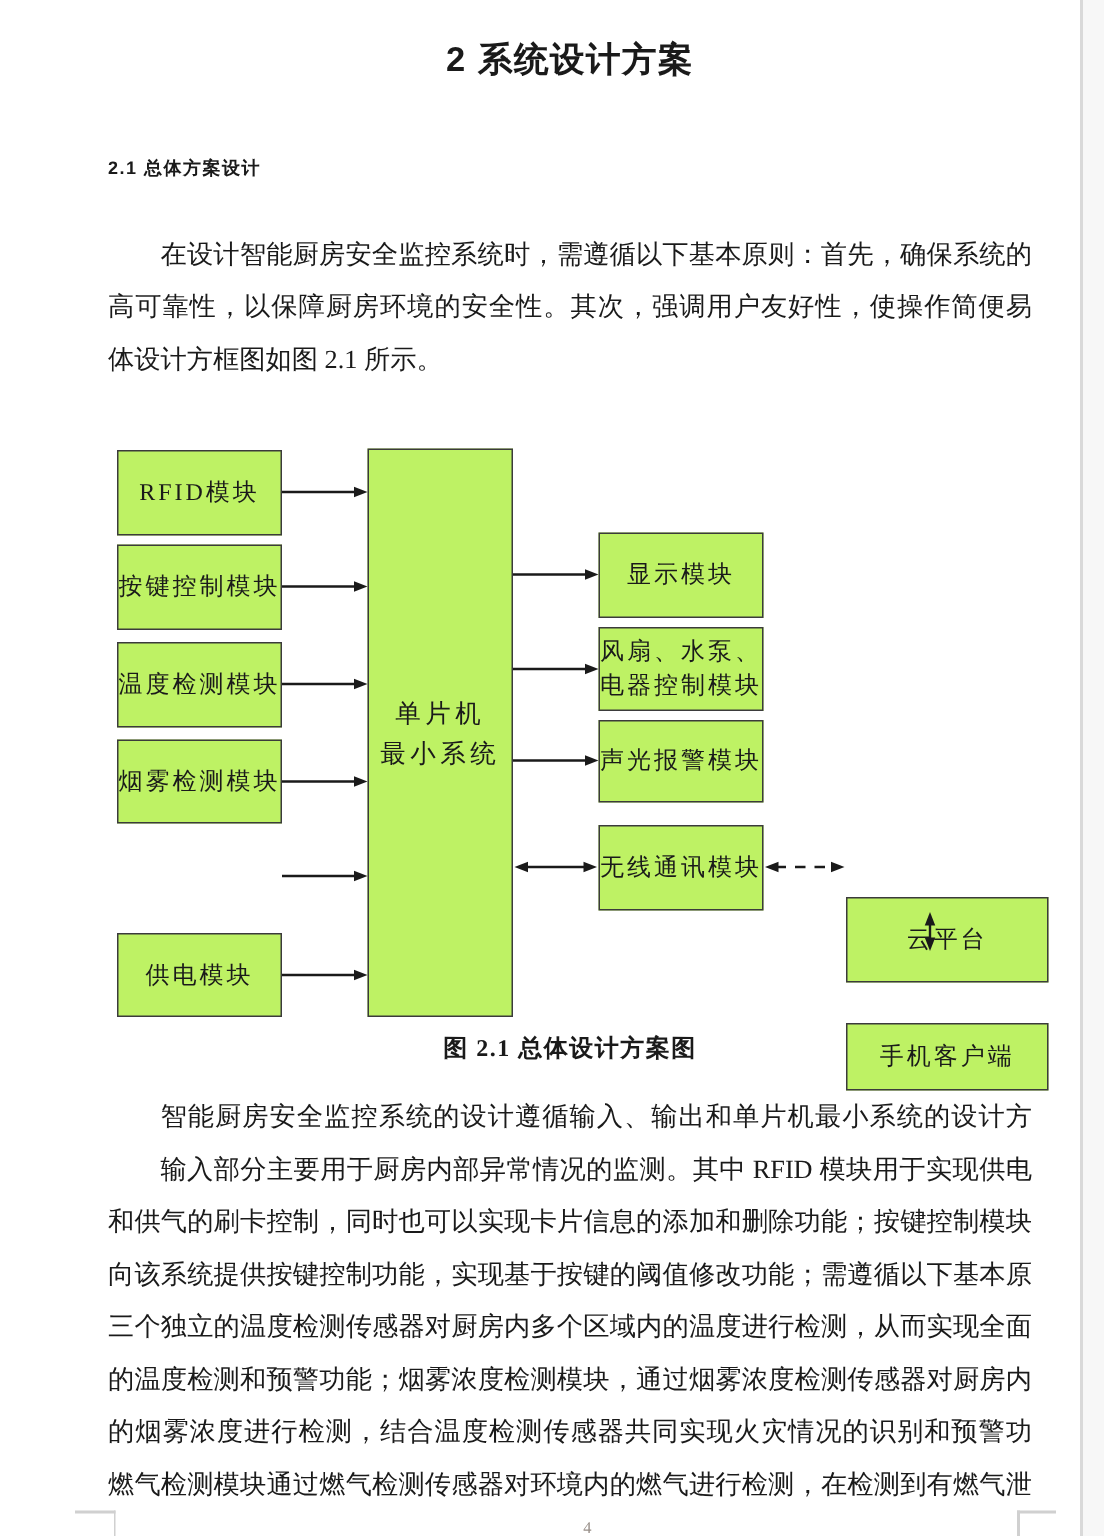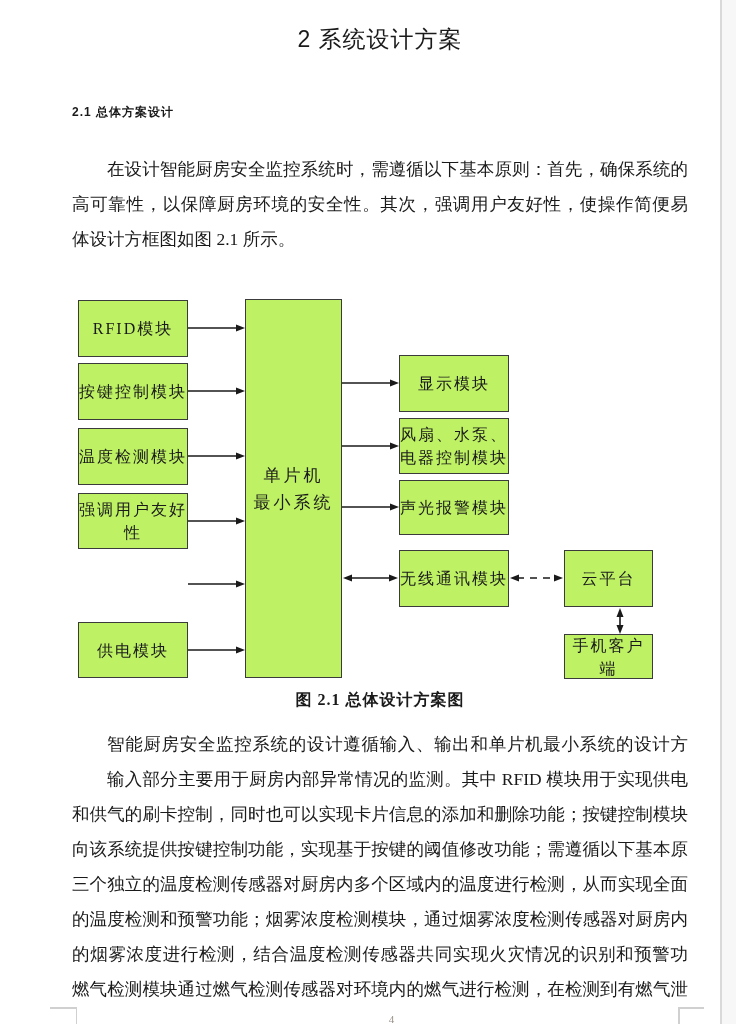--- a/index.html
+++ b/index.html
@@ -17,21 +17,21 @@
     background: #ffffff;
     font-family: "Liberation Serif", "DejaVu Serif", serif;
     color: #1a1a1a;
   }
   .abs { position: absolute; }
 
   .doc-title {
     left: 72px; top: 23px; width: 616px;
     text-align: center;
     font-family: "Liberation Sans", "DejaVu Sans", sans-serif;
-    font-weight: normal;
+    font-weight: bold;
     font-size: 23px;
     line-height: 32px;
     letter-spacing: 1px;
   }
   .sec-heading {
     left: 72px; top: 99px;
     font-family: "Liberation Sans", "DejaVu Sans", sans-serif;
     font-weight: bold;
     font-size: 12px;
     line-height: 26px;
@@ -61,21 +61,21 @@
     justify-content: center;
     text-align: center;
     font-size: 16px;
     line-height: 23px;
     letter-spacing: 2px;
     white-space: pre-line;
   }
   .dbox.center-box { font-size: 17px; line-height: 27px; letter-spacing: 3px; }
   .col-in  { left: 78px;  width: 110px; }
   .col-out { left: 399px; width: 110px; }
-  .col-far { left: 564px; width: 89px; }
+  .col-far { left: 564px; width: 135px; margin-top: 48px; }
 
   .connectors { left: 0; top: 0; pointer-events: none; }
 
   .fig-caption {
     left: 72px; top: 690px; width: 616px;
     text-align: center;
     font-weight: bold;
     font-size: 16px;
     line-height: 20px;
     letter-spacing: 1px;
@@ -104,21 +104,21 @@
 
   <div class="abs para" style="top:152px;">
     <div class="pline full ind">在设计智能厨房安全监控系统时，需遵循以下基本原则：首先，确保系统的</div>
     <div class="pline full">高可靠性，以保障厨房环境的安全性。其次，强调用户友好性，使操作简便易懂。</div>
     <div class="pline">体设计方框图如图 2.1 所示。</div>
   </div>
 
   <div class="dbox col-in" style="top:300px; height:57px;">RFID模块</div>
   <div class="dbox col-in" style="top:363px; height:57px;">按键控制模块</div>
   <div class="dbox col-in" style="top:428px; height:57px;">温度检测模块</div>
-  <div class="dbox col-in" style="top:493px; height:56px;">强调用户友好性</div>
+  <div class="dbox col-in" style="top:493px; height:56px;">烟雾检测模块</div>
   <div class="dbox col-in" style="top:622px; height:56px;">供电模块</div>
 
   <div class="dbox center-box" style="left:245px; top:299px; width:97px; height:379px;">单片机
 最小系统</div>
 
   <div class="dbox col-out" style="top:355px; height:57px;">显示模块</div>
   <div class="dbox col-out" style="top:418px; height:56px;">风扇、水泵、
 电器控制模块</div>
   <div class="dbox col-out" style="top:480px; height:55px;">声光报警模块</div>
   <div class="dbox col-out" style="top:550px; height:57px;">无线通讯模块</div>

